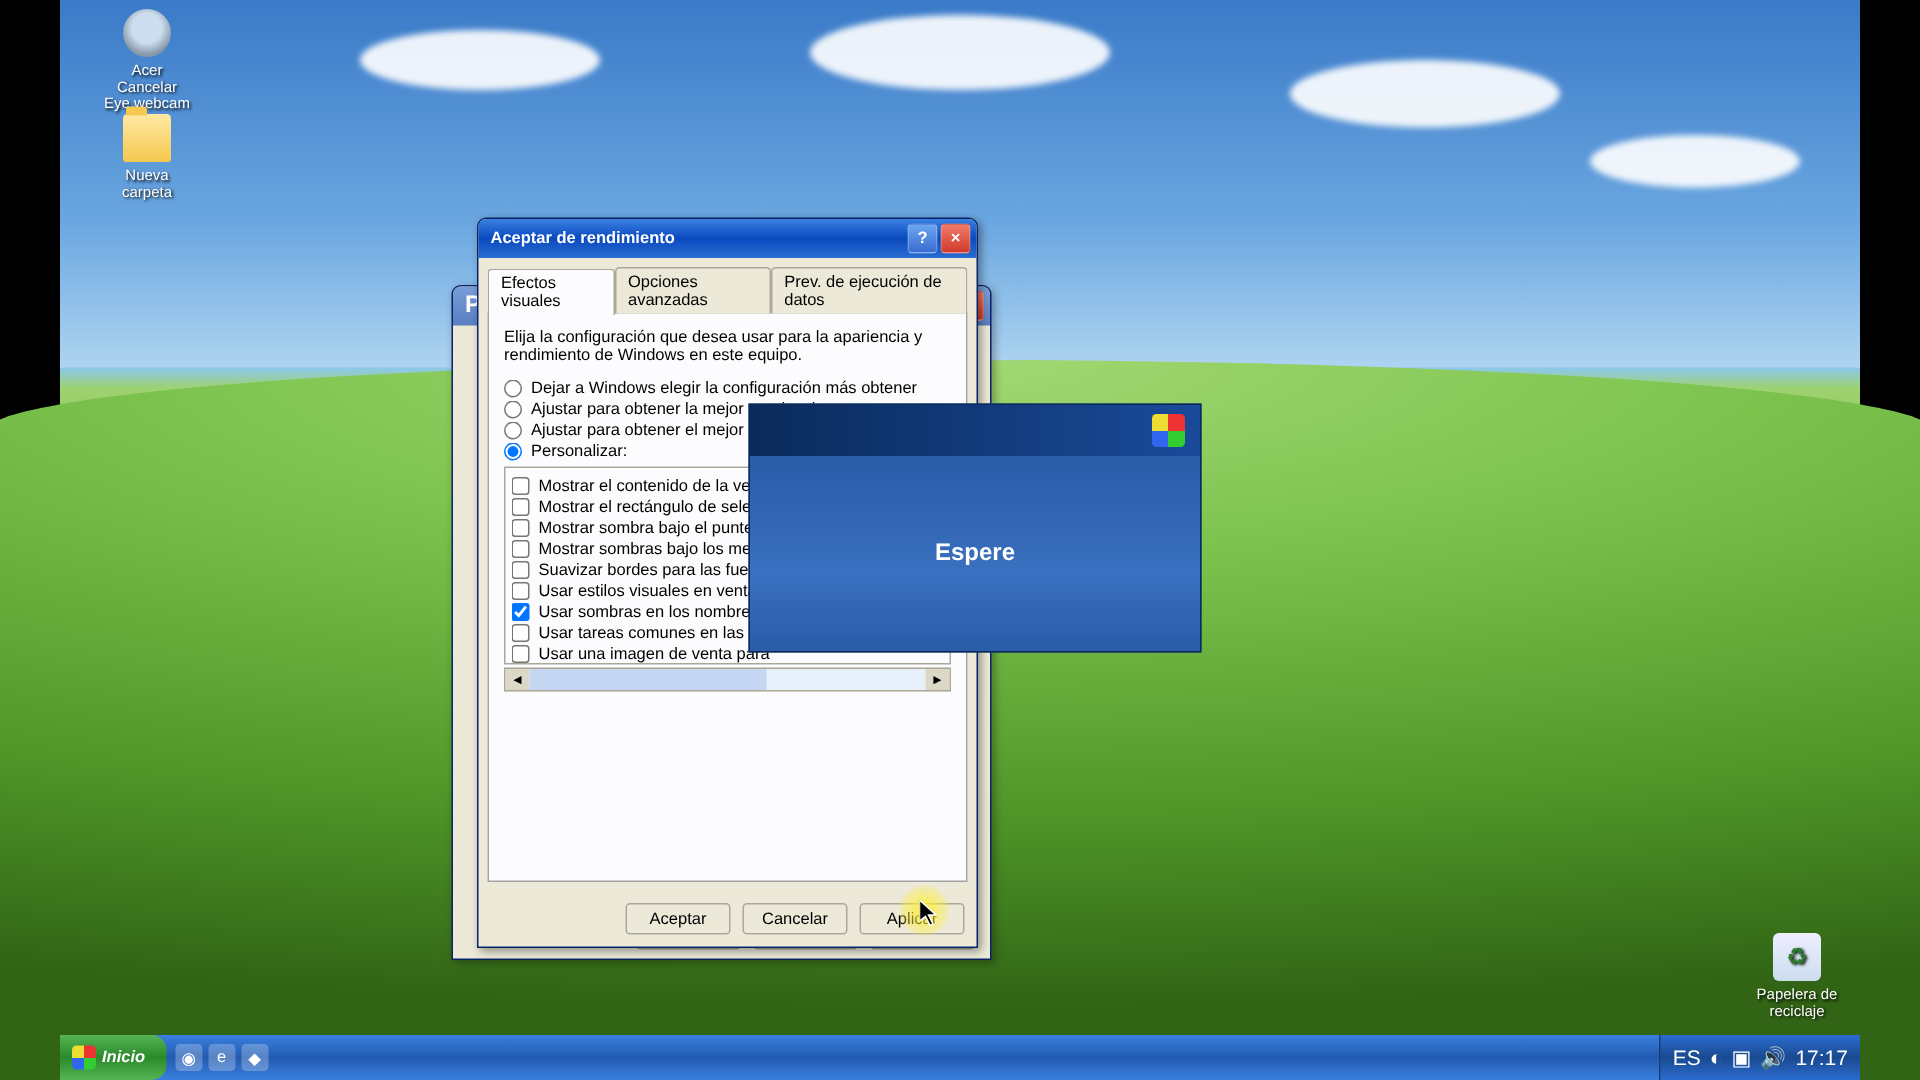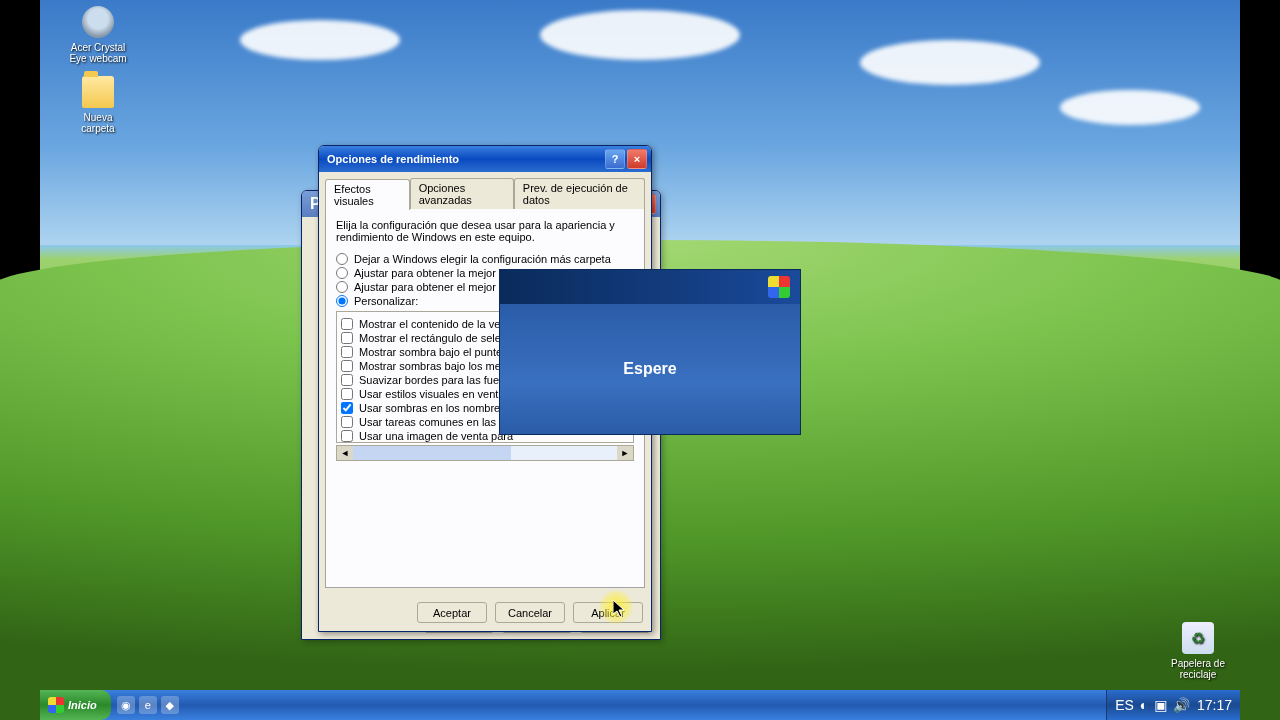--- a/index.html
+++ b/index.html
@@ -66,21 +66,21 @@
   <div class="sky">
     <div class="cloud" style="top:20px;left:200px;width:160px;height:40px"></div>
     <div class="cloud" style="top:10px;left:500px;width:200px;height:50px"></div>
     <div class="cloud" style="top:40px;left:820px;width:180px;height:45px"></div>
     <div class="cloud" style="top:90px;left:1020px;width:140px;height:35px"></div>
   </div>
   <div class="hill"></div>
 
   <div class="icon" style="top:6px;left:28px">
     <div class="glyph webcam-glyph"></div>
-    <div style="white-space:pre-line">Acer Crystal
+    <div style="white-space:pre-line">Acer Cancelar
 Eye webcam</div>
   </div>
   <div class="icon" style="top:76px;left:28px">
     <div class="glyph folder-glyph"></div>
     <div>Nueva carpeta</div>
   </div>
   <div class="icon" style="bottom:40px;right:12px">
     <div class="glyph recycle-glyph"></div>
     <div style="white-space:pre-line">Papelera de
 reciclaje</div>
@@ -93,36 +93,36 @@
     </div>
     <div style="position:absolute;bottom:6px;right:10px;display:flex;gap:8px">
       <button class="btn">Aceptar</button>
       <button class="btn">Cancelar</button>
       <button class="btn" style="color:#888">Aplicar</button>
     </div>
   </div>
 
   <div class="win" style="left:278px;top:145px;width:334px">
     <div class="titlebar">
-      <span class="t">Opciones de rendimiento</span>
+      <span class="t">Aceptar de rendimiento</span>
       <div class="tbtn help">?</div>
       <div class="tbtn close">×</div>
     </div>
     <div class="win-body">
       <div class="tabs">
         <div class="tab active">Efectos visuales</div>
         <div class="tab">Opciones avanzadas</div>
         <div class="tab">Prev. de ejecución de datos</div>
       </div>
       <div class="tabpanel">
         <p style="margin-bottom:10px">Elija la configuración que desea usar para la apariencia y rendimiento de Windows en este equipo.</p>
 
         <label class="radio-row">
             <input type="radio" name="r" style="">
-            <span>Dejar a Windows elegir la configuración más carpeta</span>
+            <span>Dejar a Windows elegir la configuración más obtener</span>
           </label>
         <label class="radio-row">
             <input type="radio" name="r" style="">
             <span>Ajustar para obtener la mejor apariencia</span>
           </label>
         <label class="radio-row">
             <input type="radio" name="r" style="">
             <span>Ajustar para obtener el mejor rend</span>
           </label>
         <label class="radio-row">

